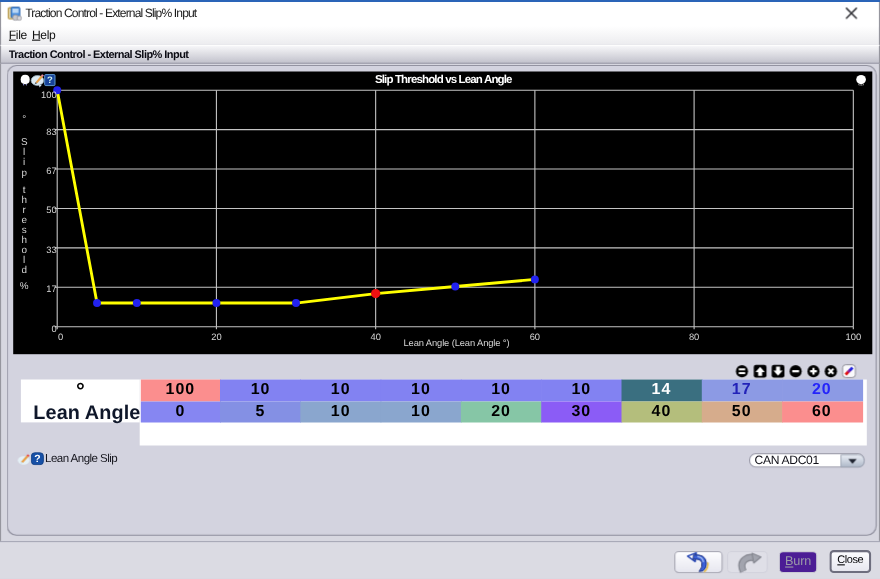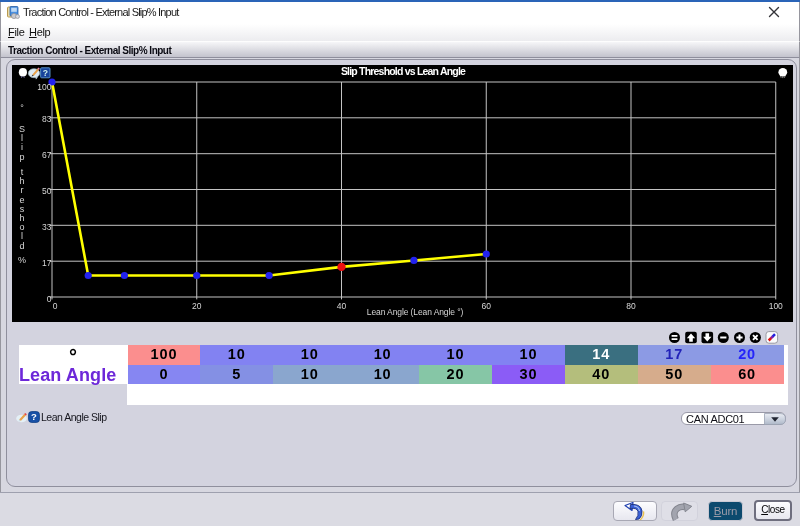--- a/index.html
+++ b/index.html
@@ -16,32 +16,32 @@
   #headerbar{left:0;top:41px;width:800px;height:17px;background:linear-gradient(#F6F6F8,#C3C3CD);border-top:1px solid #FDFDFD;border-bottom:1px solid #8E8E9C;border-left:1px solid #96969E;border-right:1px solid #96969E;}
   #headertext{left:8px;top:45px;font-size:10px;font-weight:bold;color:#0A0A12;letter-spacing:-0.5px;}
 
   #mainbg{left:0;top:58px;width:800px;height:434px;background:#D7D7E0;border-left:1px solid #96969E;border-right:1px solid #96969E;}
   #panel{left:6px;top:59px;width:791px;height:428px;background:#D3D3DF;border:1px solid #8F8F9D;border-radius:9px;}
   #chart{left:12px;top:65px;width:781px;height:257px;background:#000;}
   #thead{left:19px;top:345px;width:108px;height:39px;background:#fff;}
   #twhite{left:127px;top:345px;width:661px;height:60px;background:#fff;}
   .cell{position:absolute;box-sizing:border-box;transform:translateZ(0);height:19.5px;font-size:14.5px;font-weight:bold;color:#000;text-align:center;line-height:19.5px;letter-spacing:0.9px;}
   #deg{left:19px;top:345px;width:108px;text-align:center;font-size:20px;font-weight:bold;color:#000;}
-  #leanangle{left:19px;top:364.5px;width:120px;text-align:left;font-size:18px;font-weight:bold;color:#6d28d9;letter-spacing:0.1px;}
+  #leanangle{left:19px;top:364.5px;width:120px;text-align:center;font-size:18px;font-weight:bold;color:#0f172a;letter-spacing:0.1px;}
 
   #inputlabel{left:41px;top:411px;font-size:10.5px;color:#16161E;letter-spacing:-0.5px;}
   #dropdown{left:681px;top:412px;width:105px;height:13px;background:#fff;border:1px solid #9A9AA8;border-radius:6px;}
   #ddtext{left:686px;top:413px;font-size:11px;color:#101018;letter-spacing:-0.3px;}
 
   #sep{left:0;top:492px;width:800px;height:1px;background:#9EA0AE;}
   #footer{left:0;top:493px;width:800px;height:33px;background:#DBDBE3;}
   .btn{position:absolute;box-sizing:border-box;transform:translateZ(0);border-radius:4px;}
   #undobtn{left:613px;top:501px;width:44px;height:20px;border:1px solid #A8A8B4;background:linear-gradient(#FDFDFF,#E7E7EF);}
   #redobtn{left:661px;top:501px;width:37px;height:20px;border:1px solid #D2D2DC;background:#DFDFE7;border-radius:4px;}
-  #burnbtn{left:708px;top:501px;width:35px;height:20px;border:1px solid #CACAD4;background:#0c4a6e;
+  #burnbtn{left:708px;top:501px;width:35px;height:20px;border:1px solid #CACAD4;background:#4c1d95;
            font-size:11.5px;color:#9B9BA8;text-align:center;line-height:18px;letter-spacing:-0.2px;}
   #closebtn{left:754px;top:500px;width:38px;height:21px;border:2px solid #6E6E7E;background:linear-gradient(#FDFDFF,#E7E7EF);
            font-size:10px;color:#050508;text-align:center;line-height:16px;letter-spacing:-0.4px;}
 </style>
 </head>
 <body>
 <div id="win">
   <div id="topline" class="abs"></div>
   <div id="titlebar" class="abs"></div>
   <svg id="appicon" class="abs" style="left:7px;top:6px" width="13" height="13" viewBox="0 0 13 13">

